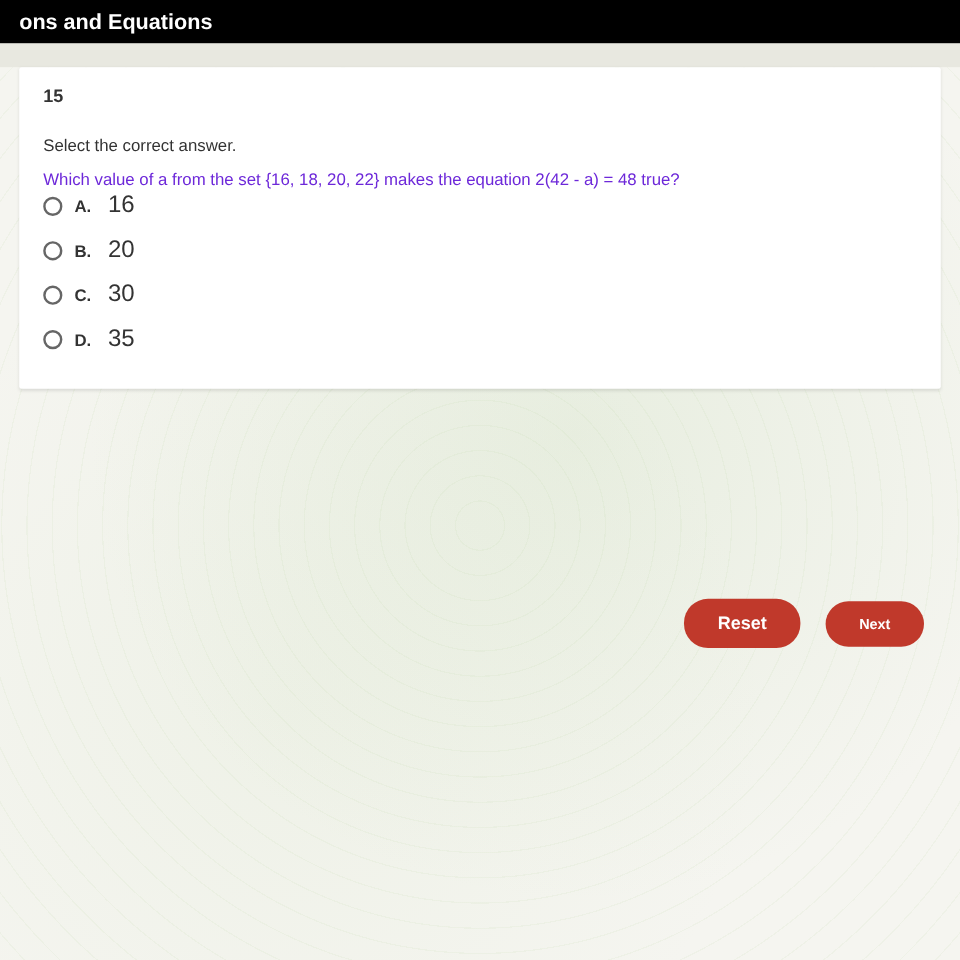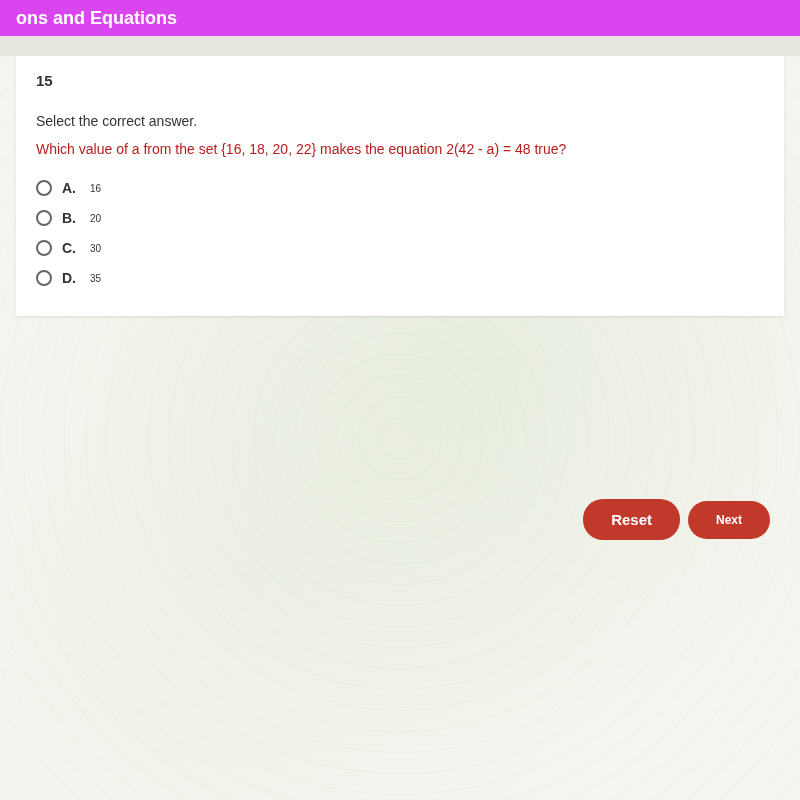--- a/index.html
+++ b/index.html
@@ -6,21 +6,21 @@
 
     body {
       width: 800px;
       height: 800px;
       overflow: hidden;
       font-family: Arial, sans-serif;
       background: #e8e8e0;
     }
 
     .header-bar {
-      background: #d946ef;
+      background: #000000;
       height: 36px;
       display: flex;
       align-items: center;
       padding: 0 16px;
     }
 
     .header-title {
       color: white;
       font-size: 18px;
       font-weight: bold;
@@ -66,22 +66,21 @@
 
     .instruction-text {
       font-size: 14px;
       color: #333;
       margin-bottom: 10px;
       margin-top: 24px;
     }
 
     .question-text {
       font-size: 14px;
-      color: #b91c1c;
-      margin-bottom: 20px;
+      color: #6d28d9;
       line-height: 1.5;
     }
 
     .options-list {
       list-style: none;
       padding: 0;
       margin: 0;
     }
 
     .option-item {
@@ -104,31 +103,31 @@
 
     .option-label {
       font-size: 14px;
       font-weight: bold;
       color: #333;
       margin-right: 8px;
       min-width: 20px;
     }
 
     .option-value {
-      font-size: 10px;
+      font-size: 20px;
       color: #333;
     }
 
     .buttons-area {
       position: absolute;
       z-index: 1;
       bottom: 280px;
       right: 30px;
       display: flex;
-      gap: 8px;
+      gap: 21px;
       align-items: center;
     }
 
     .btn-reset {
       background: #c0392b;
       color: white;
       border: none;
       border-radius: 20px;
       padding: 12px 28px;
       font-size: 15px;

